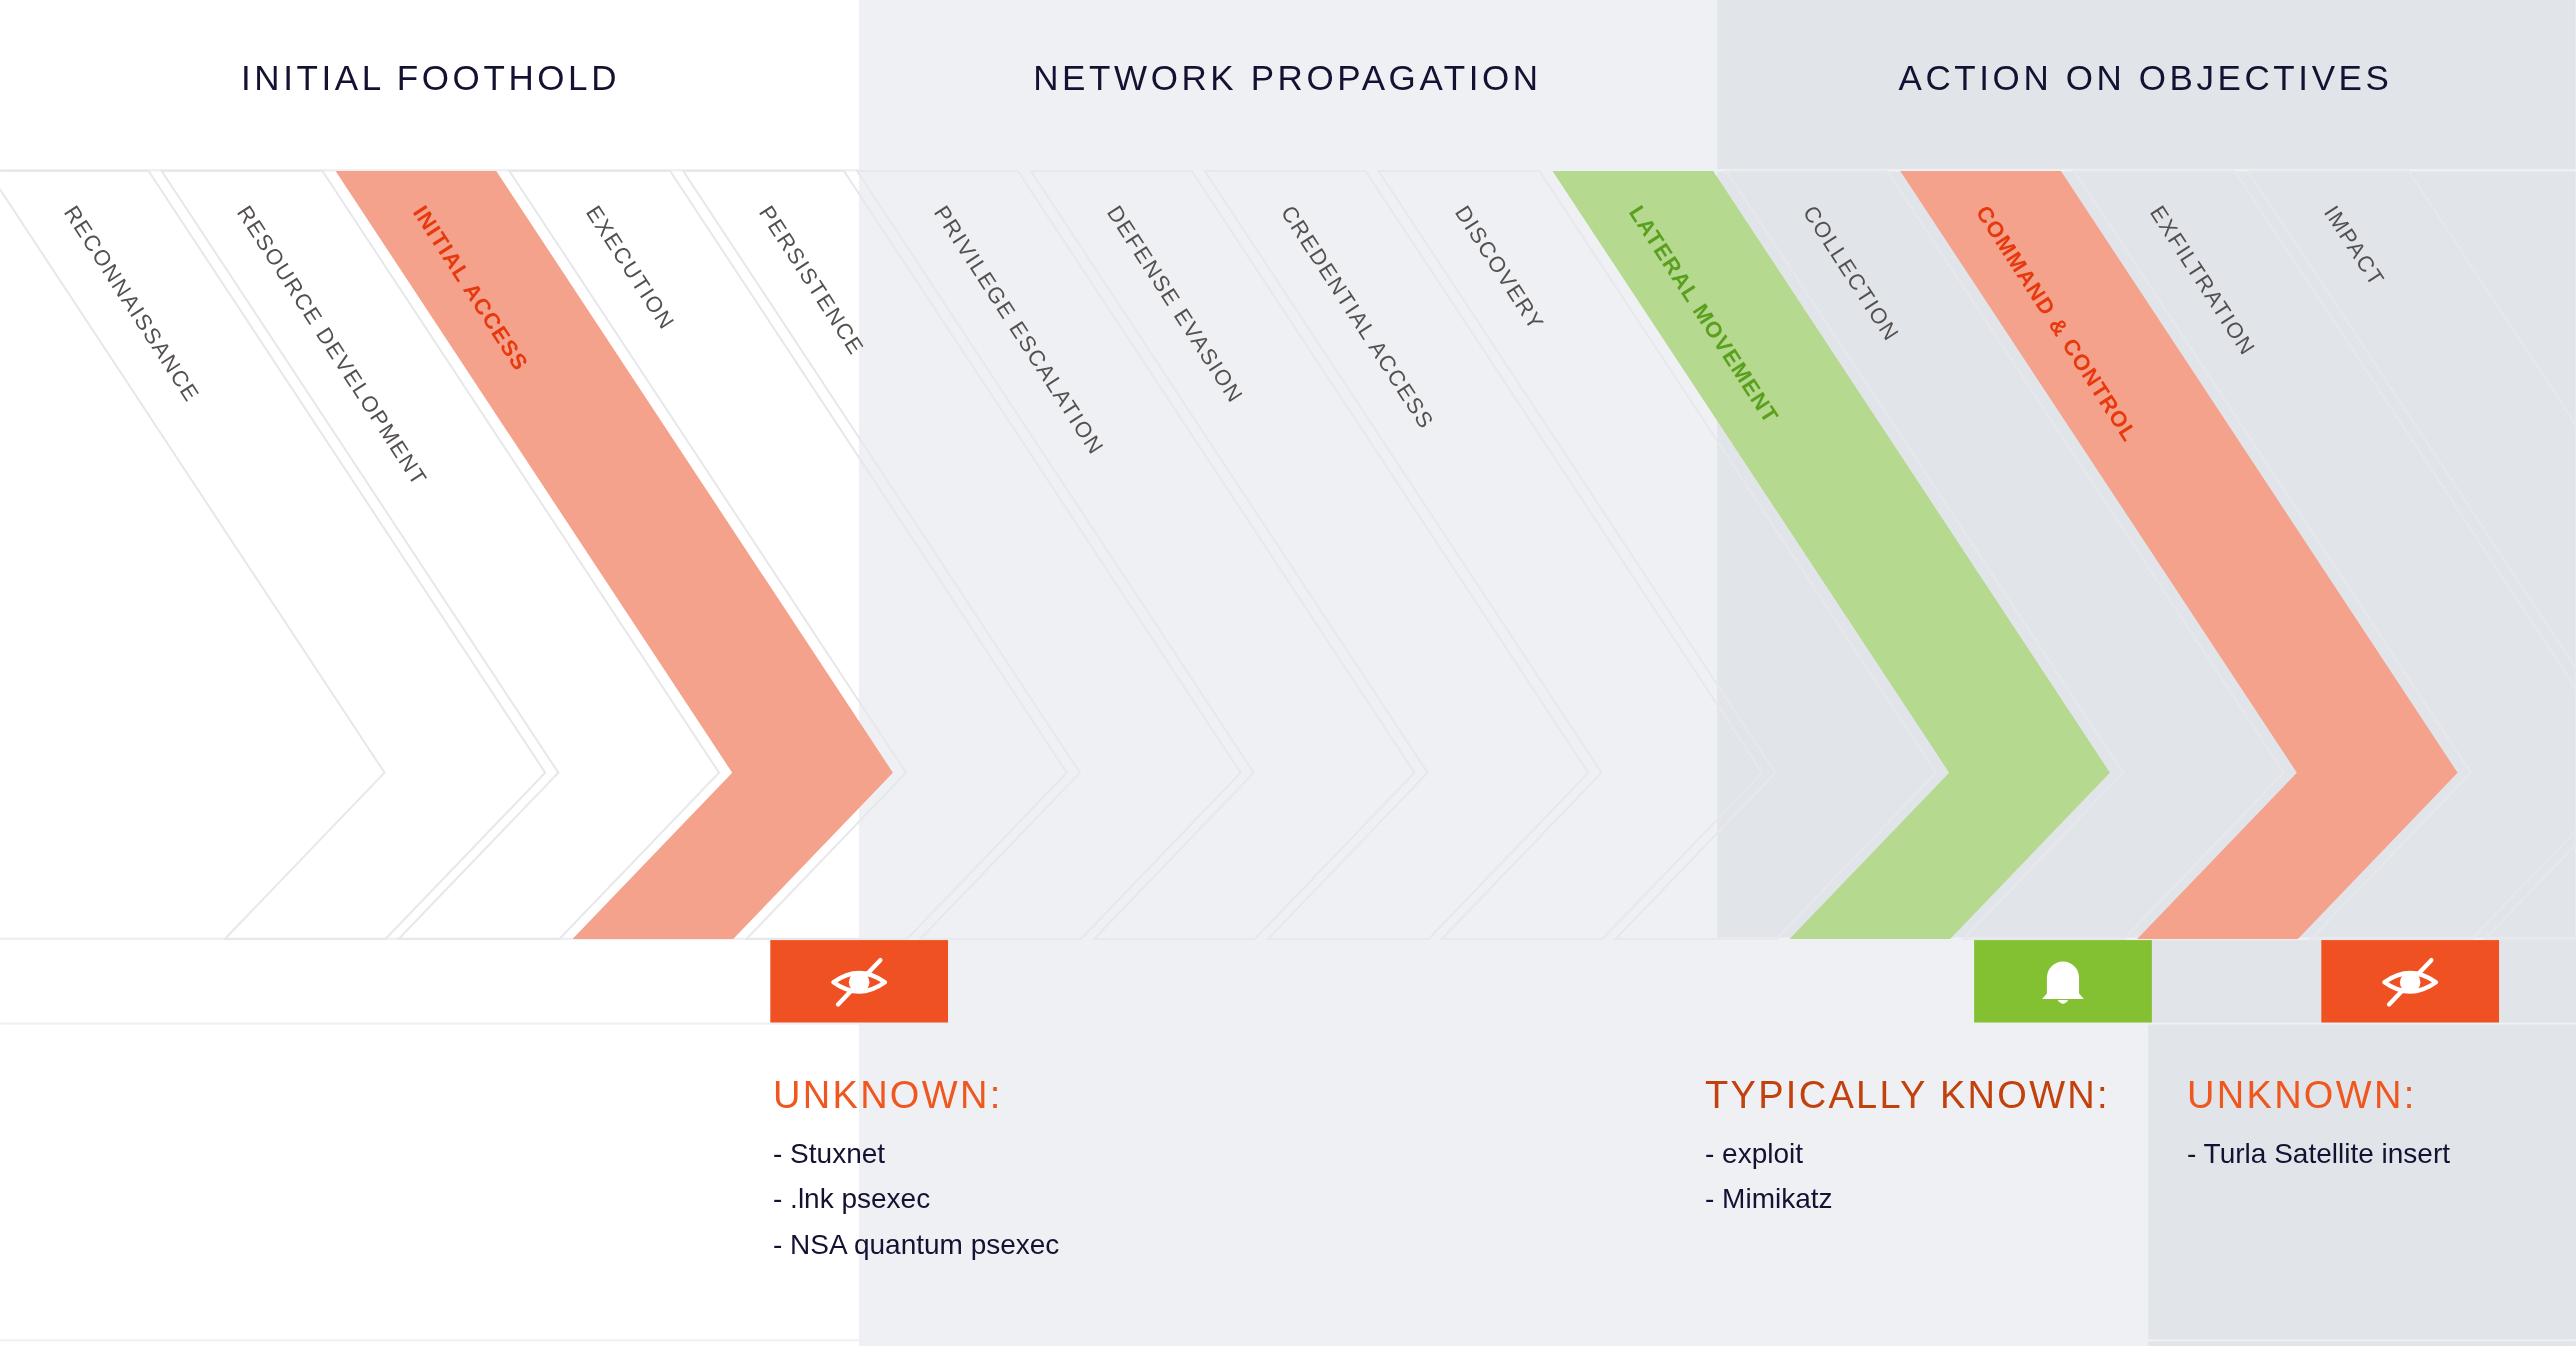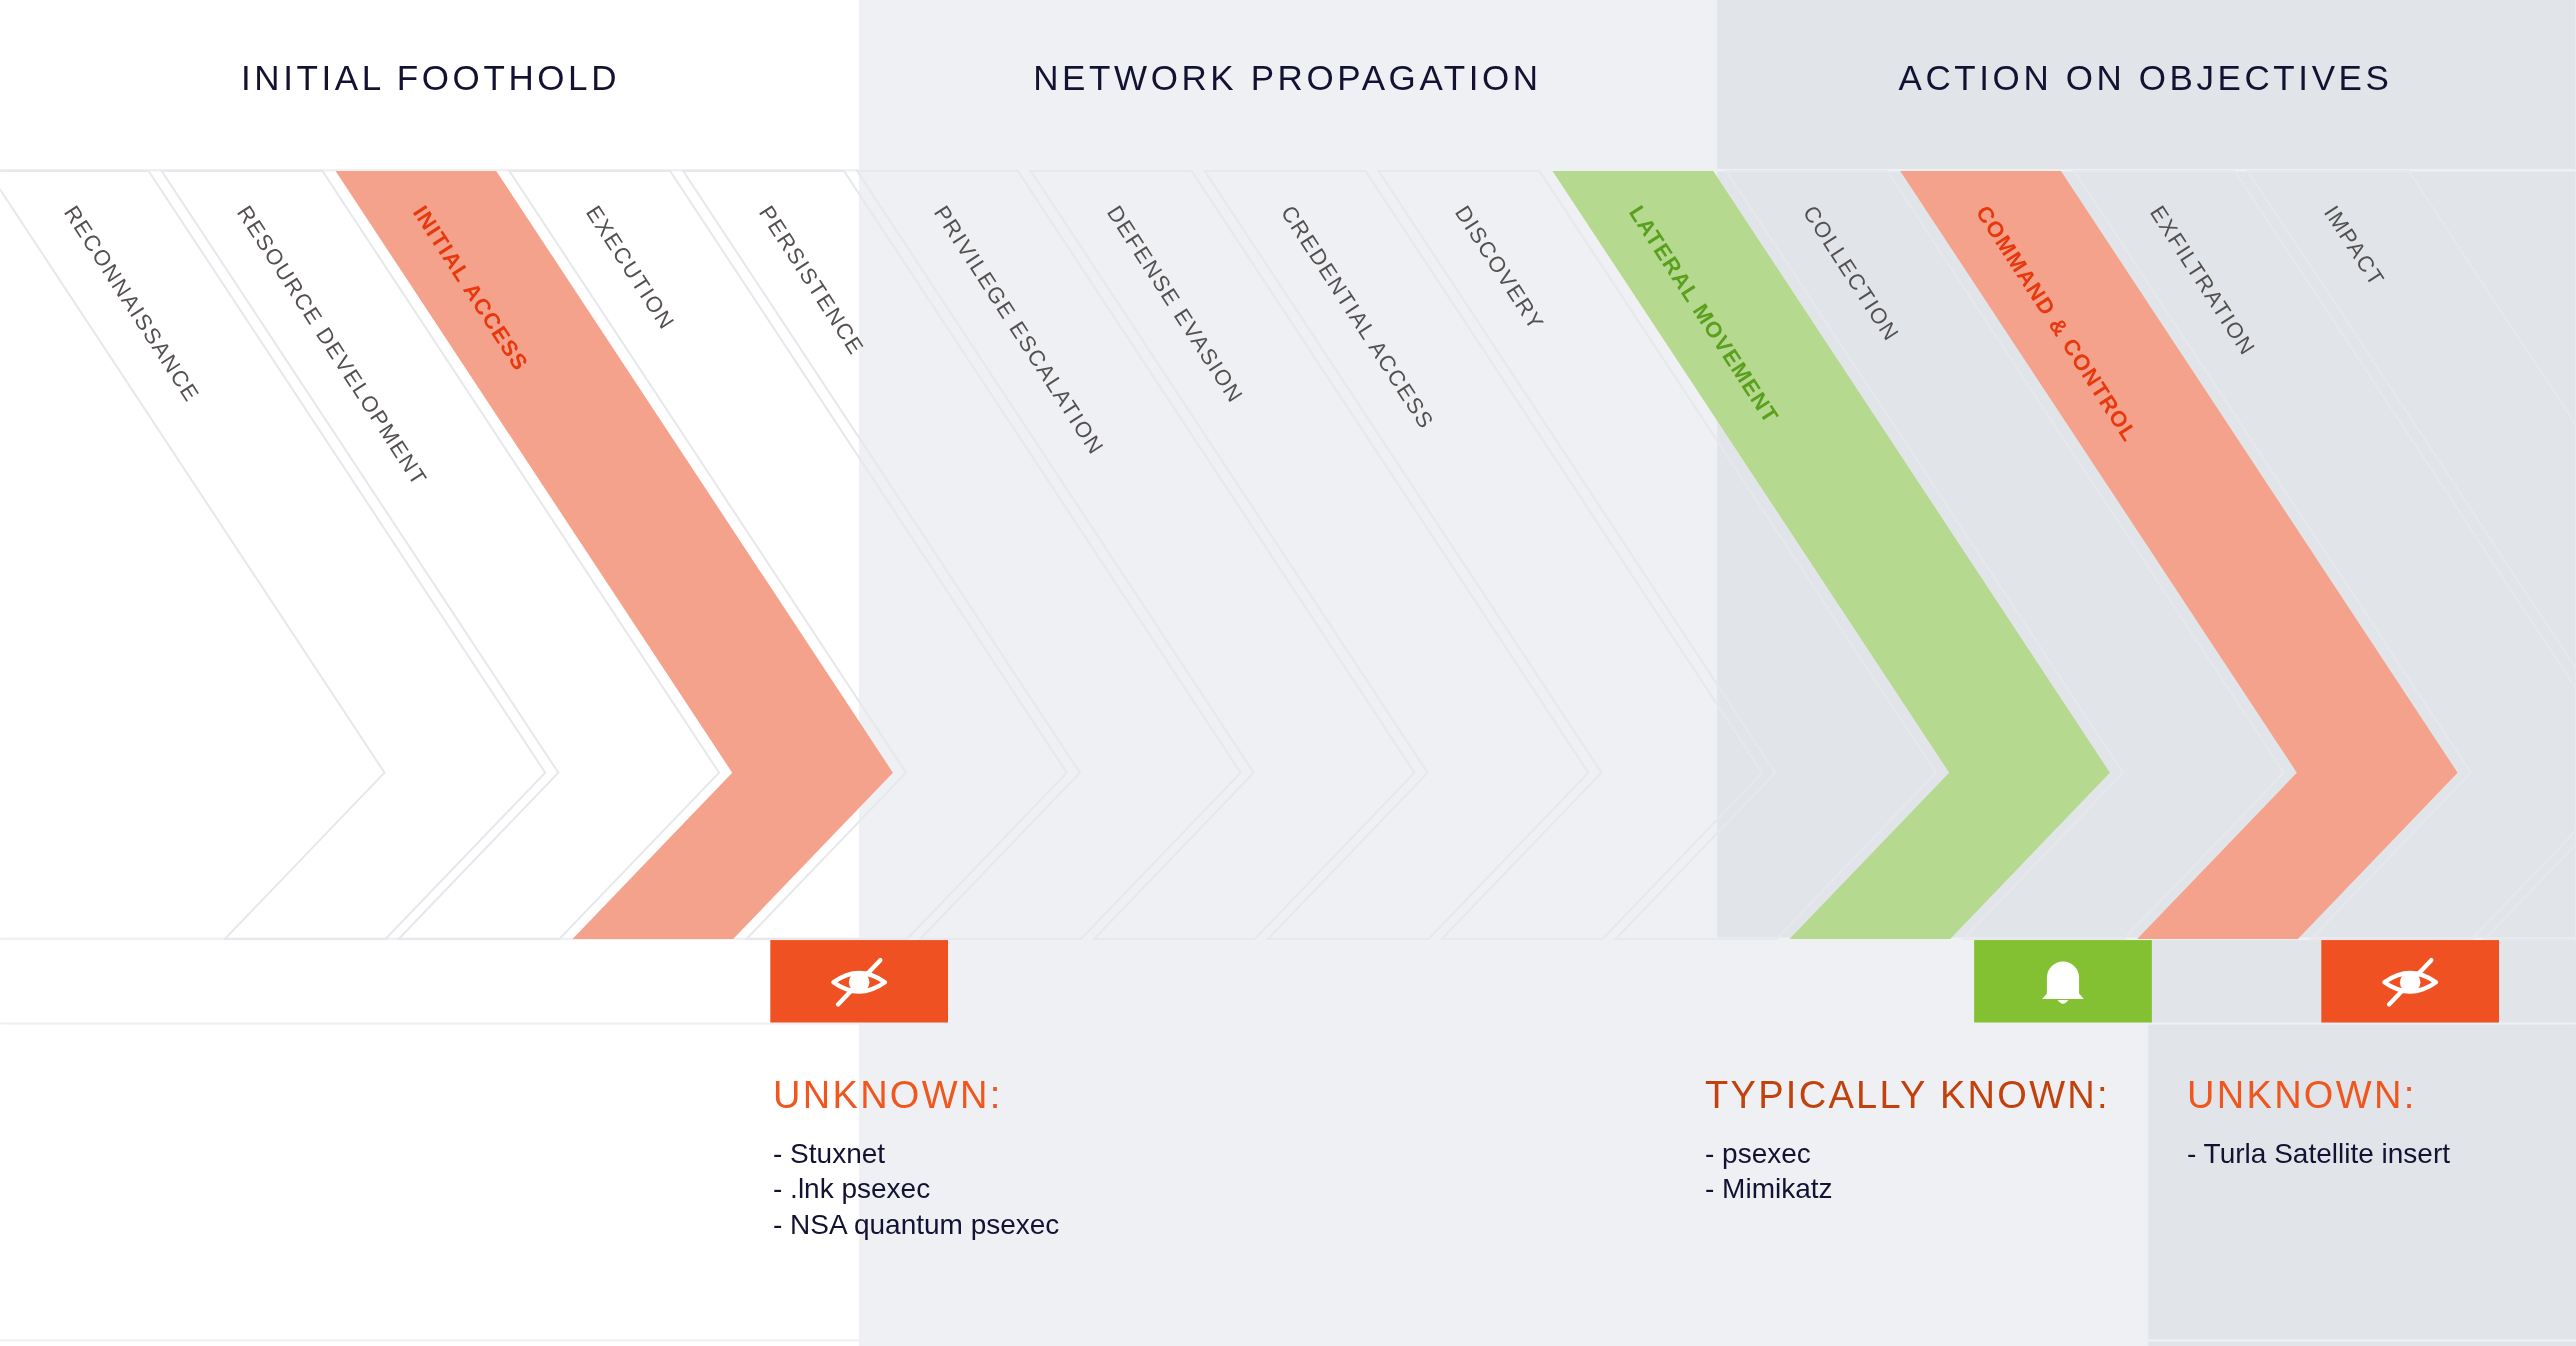--- a/index.html
+++ b/index.html
@@ -40,20 +40,21 @@
     font-size:38px;
     letter-spacing:2.3px;
     white-space:nowrap;
     margin-bottom:18.5px;
   }
   .detail-item{
     font-size:28px;
     color:#141232;
     white-space:nowrap;
     line-height:1.28;
+    margin-top:10px;
   }
 </style>
 </head>
 <body>
 
 <div id="stage">
 
   <svg width="2576" height="1346" viewBox="0 0 5000 2613">
     <defs>
       <clipPath id="clipAll">
@@ -154,21 +155,21 @@
 
   <div id="detail-blocks">
       <div class="detail-block" style="left: 773px; top: 1074px;">
         <div class="detail-head" style="color: rgb(240, 87, 31);">UNKNOWN:</div>
         <div class="detail-item">- Stuxnet</div>
         <div class="detail-item">- .lnk psexec</div>
         <div class="detail-item">- NSA quantum psexec</div>
       </div>
       <div class="detail-block" style="left: 1705px; top: 1074px;">
         <div class="detail-head" style="color: #c2410c;">TYPICALLY KNOWN:</div>
-        <div class="detail-item">- psexec</div>
+        <div class="detail-item">- exploit</div>
         <div class="detail-item">- Mimikatz</div>
       </div>
       <div class="detail-block" style="left: 2187px; top: 1074px;">
         <div class="detail-head" style="color: rgb(240, 87, 31);">UNKNOWN:</div>
         <div class="detail-item">- Turla Satellite insert</div>
       </div>
     </div>
 
 </div>
 

